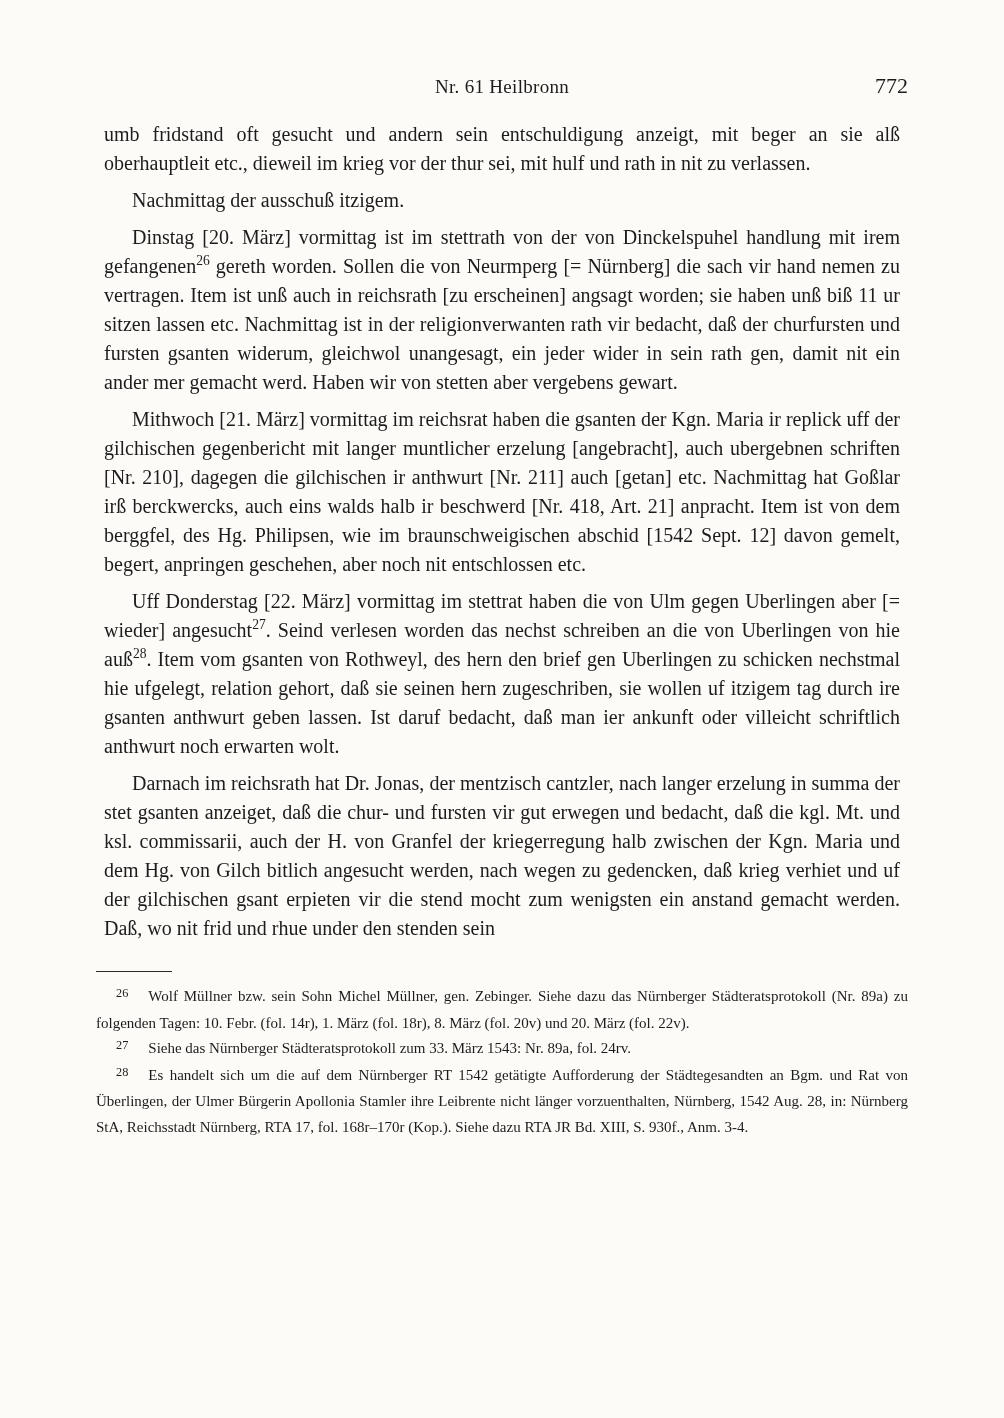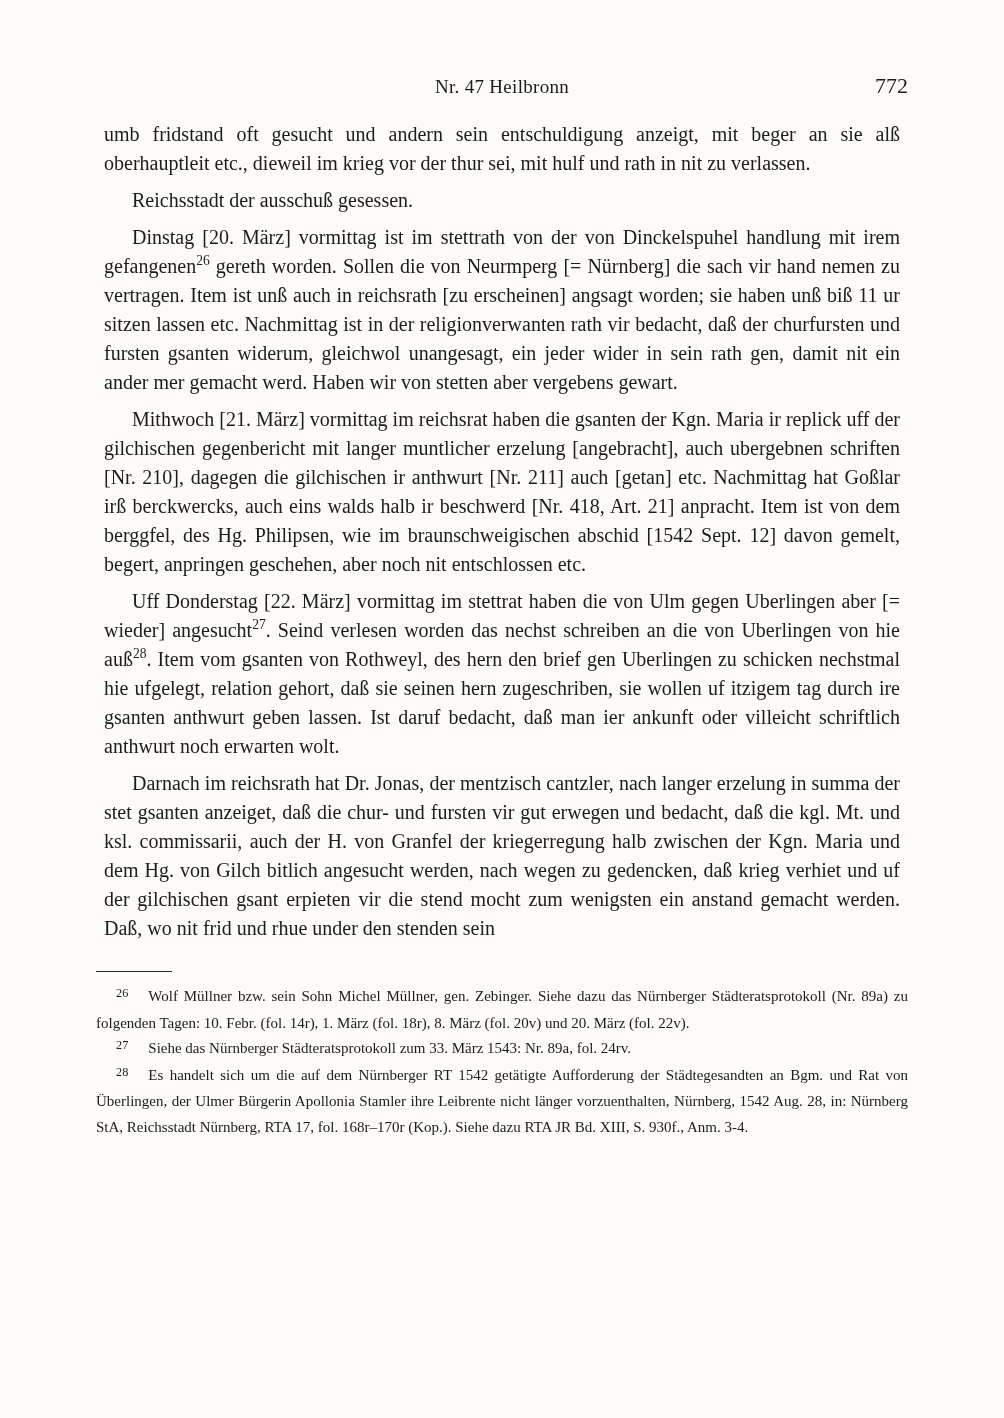--- a/index.html
+++ b/index.html
@@ -74,27 +74,27 @@
     position: relative;
     top: -4px;
     margin-right: 20px;
   }
 </style>
 </head>
 <body>
 
 <div class="page">
   <div class="page-header">
-    <span class="running-title">Nr. 47 Heilbronn</span>
+    <span class="running-title">Nr. 61 Heilbronn</span>
     <span class="page-number">772</span>
   </div>
 
   <div class="main-text">
       <p class="para"><span>umb fridstand oft gesucht und andern sein entschuldigung anzeigt, mit beger an sie alß oberhauptleit etc., dieweil im krieg vor der thur sei, mit hulf und rath in nit zu verlassen.</span></p>
-      <p class="para indent"><span>Reichsstadt der ausschuß gesessen.</span></p>
+      <p class="para indent"><span>Nachmittag der ausschuß itzigem.</span></p>
       <p class="para indent"><span>Dinstag </span><span class="it">[20. März]</span><span> vormittag ist im stettrath von der von Dinckelspuhel handlung mit irem gefangenen</span><sup>26</sup><span> gereth worden. Sollen die von Neurmperg </span><span class="it">[= Nürnberg]</span><span> die sach vir hand nemen zu vertragen. Item ist unß auch in reichsrath </span><span class="it">[zu erscheinen]</span><span> angsagt worden; sie haben unß biß 11 ur sitzen lassen etc. Nachmittag ist in der religionverwanten rath vir bedacht, daß der churfursten und fursten gsanten widerum, gleichwol unangesagt, ein jeder wider in sein rath gen, damit nit ein ander mer gemacht werd. Haben wir von stetten aber vergebens gewart.</span></p>
       <p class="para indent"><span>Mithwoch </span><span class="it">[21. März]</span><span> vormittag im reichsrat haben die gsanten der Kgn. Maria ir replick uff der gilchischen gegenbericht mit langer muntlicher erzelung </span><span class="it">[angebracht],</span><span> auch ubergebnen schriften </span><span class="it">[Nr. 210],</span><span> dagegen die gilchischen ir anthwurt </span><span class="it">[Nr. 211]</span><span> auch </span><span class="it">[getan]</span><span> etc. Nachmittag hat Goßlar irß berckwercks, auch eins walds halb ir beschwerd </span><span class="it">[Nr. 418, Art. 21]</span><span> anpracht. Item ist von dem berggfel, des Hg. Philipsen, wie im braunschweigischen abschid </span><span class="it">[1542 Sept. 12]</span><span> davon gemelt, begert, anpringen geschehen, aber noch nit entschlossen etc.</span></p>
       <p class="para indent"><span>Uff Donderstag </span><span class="it">[22. März]</span><span> vormittag im stettrat haben die von Ulm gegen Uberlingen aber </span><span class="it">[= wieder]</span><span> angesucht</span><sup>27</sup><span>. Seind verlesen worden das nechst schreiben an die von Uberlingen von hie auß</span><sup>28</sup><span>. Item vom gsanten von Rothweyl, des hern den brief gen Uberlingen zu schicken nechstmal hie ufgelegt, relation gehort, daß sie seinen hern zugeschriben, sie wollen uf itzigem tag durch ire gsanten anthwurt geben lassen. Ist daruf bedacht, daß man ier ankunft oder villeicht schriftlich anthwurt noch erwarten wolt.</span></p>
       <p class="para indent"><span>Darnach im reichsrath hat Dr. Jonas, der mentzisch cantzler, nach langer erzelung in summa der stet gsanten anzeiget, daß die chur- und fursten vir gut erwegen und bedacht, daß die kgl. Mt. und ksl. commissarii, auch der H. von Granfel der kriegerregung halb zwischen der Kgn. Maria und dem Hg. von Gilch bitlich angesucht werden, nach wegen zu gedencken, daß krieg verhiet und uf der gilchischen gsant erpieten vir die stend mocht zum wenigsten ein anstand gemacht werden. Daß, wo nit frid und rhue under den stenden sein</span></p>
     </div>
 
   <div class="footnote-rule"></div>
 
   <div class="footnotes">
       <p class="footnote"><span class="fn-num">26</span><span class="it">Wolf Müllner bzw. sein Sohn Michel Müllner, gen. Zebinger. Siehe dazu das Nürnberger Städteratsprotokoll (Nr. 89a) zu folgenden Tagen: 10. Febr. (fol. 14r), 1. März (fol. 18r), 8. März (fol. 20v) und 20. März (fol. 22v).</span></p>

